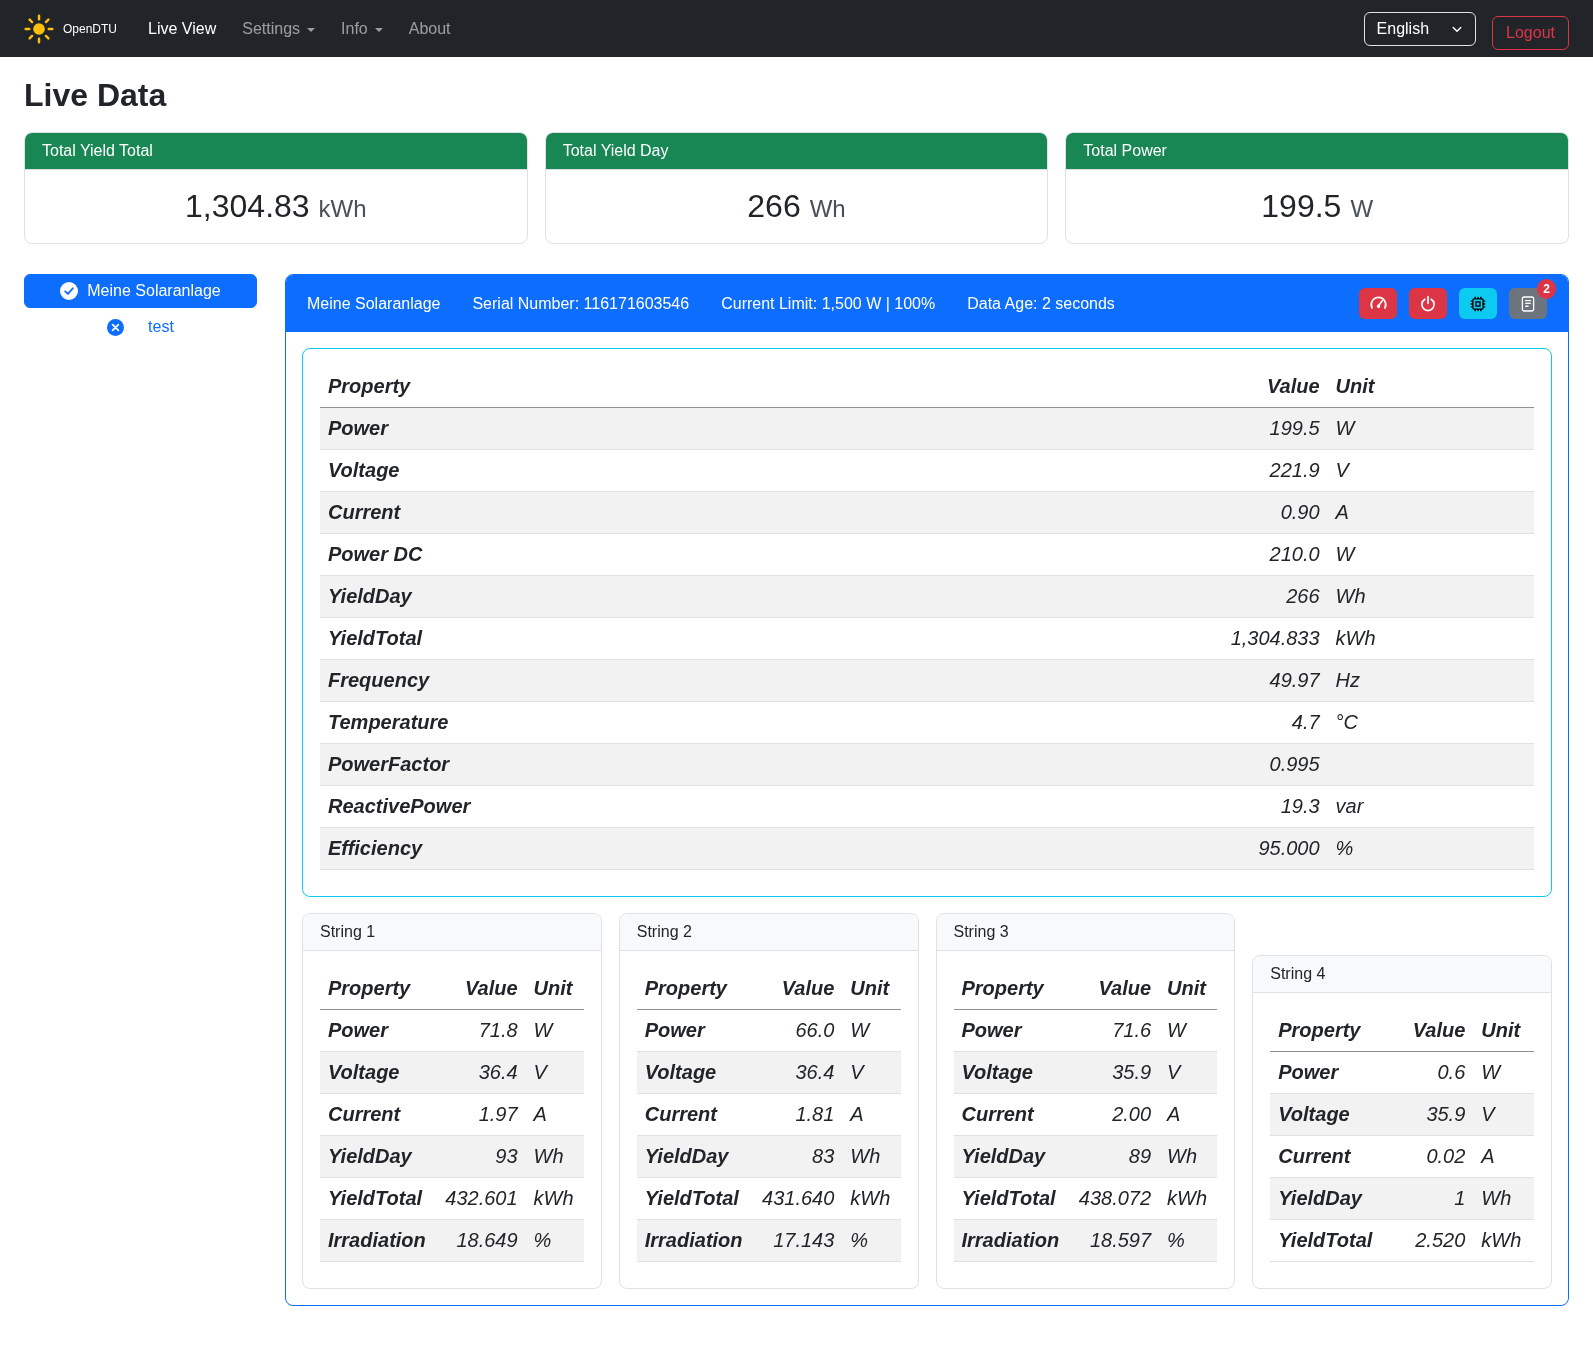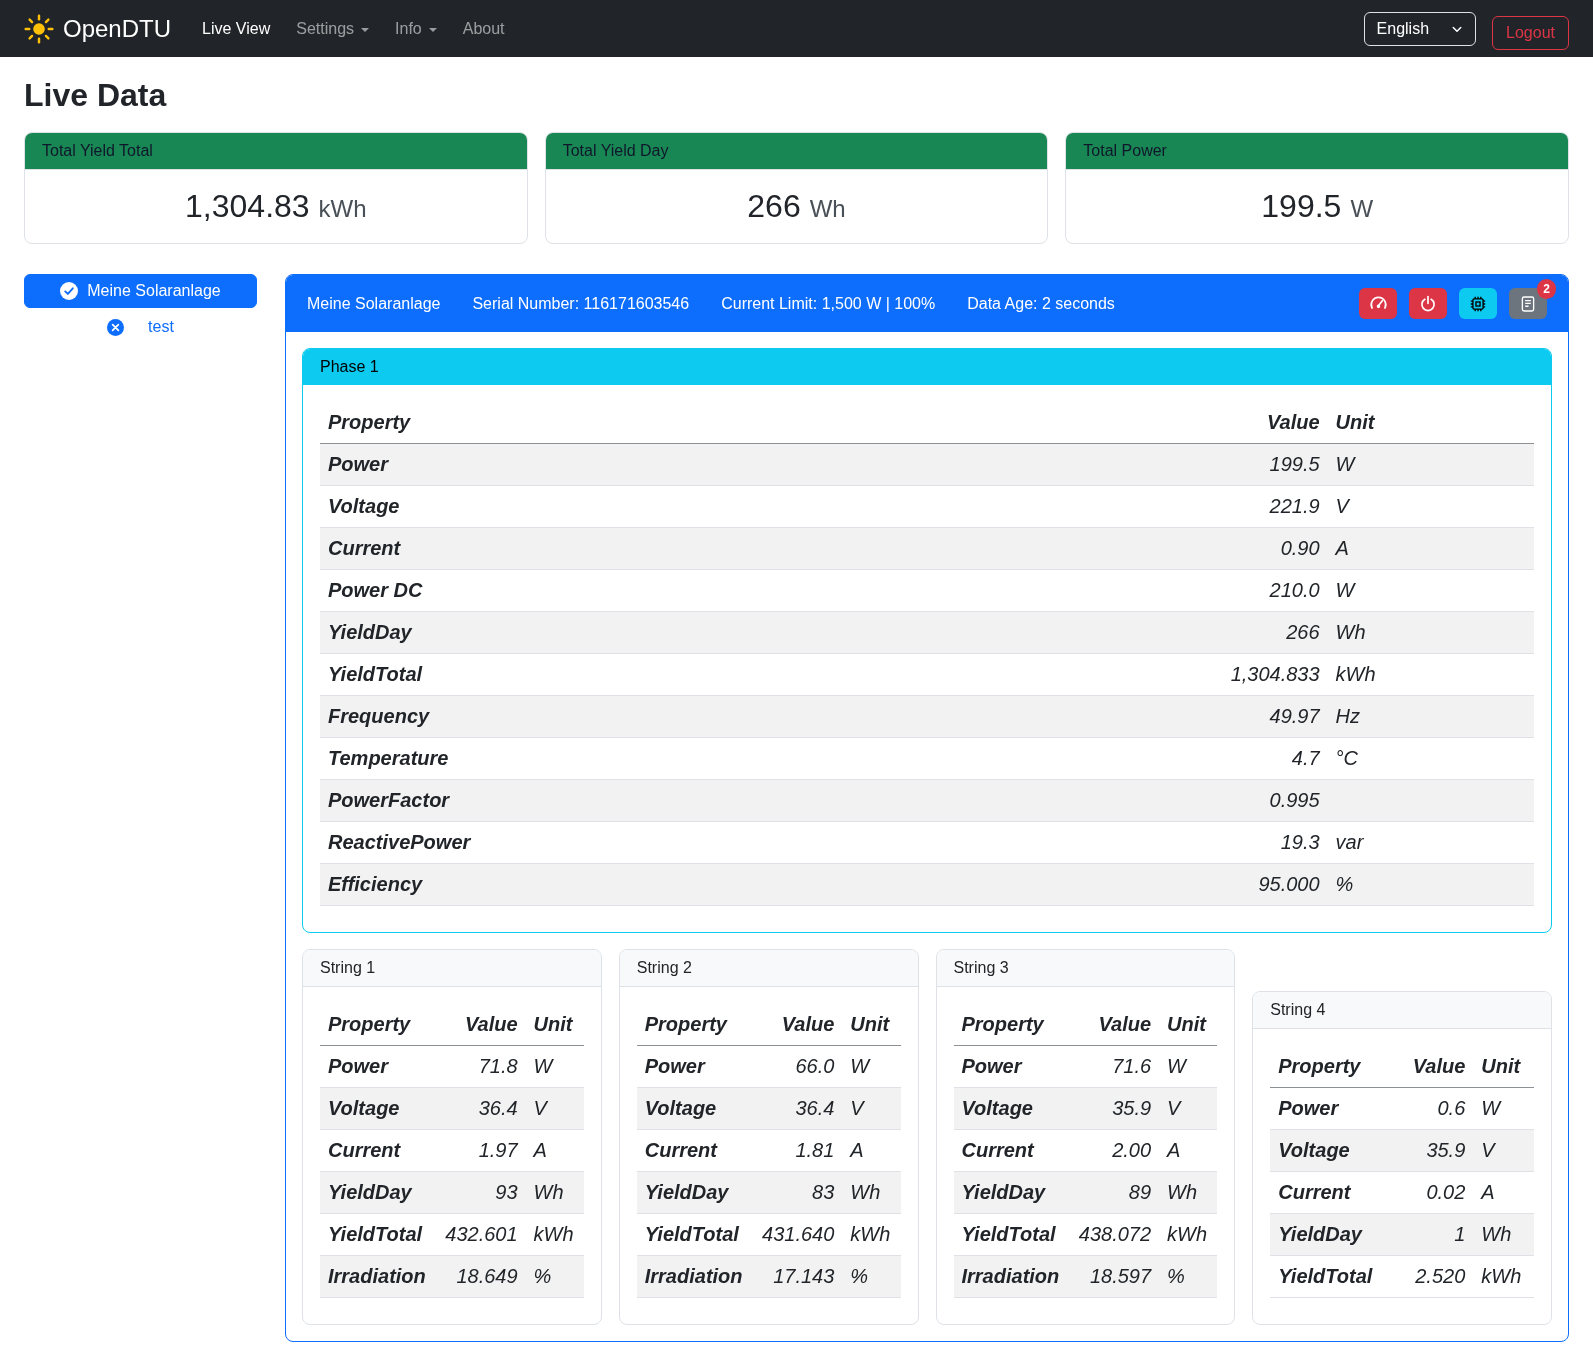--- a/index.html
+++ b/index.html
@@ -11,21 +11,21 @@
     width: 1593px;
   }
   
   .navbar {
     background:#212529; height:57px;
     display:flex; align-items:center;
     padding:0 24px;
   }
   .brand {
     display:flex; align-items:center; gap:9px;
-    color:#fff; font-size:24px; font-weight:500;
+    color:#fff; font-size:12px; font-weight:500;
     text-decoration:none; cursor:pointer; margin-right:18px;
   }
   .nav-links { display:flex; align-items:center; }
   .nav-link {
     color:rgba(255,255,255,.55); text-decoration:none;
     padding:8px 13px; cursor:pointer; white-space:nowrap;
   }
   .nav-link.active { color:#fff; }
   .caret {
     display:inline-block; margin-left:7px; vertical-align:2px;
@@ -43,21 +43,21 @@
     font-family:inherit;
     margin-top:8px;
   }
   
   .container { padding:0 24px 28px; }
   .page-title { font-size:32px; font-weight:700; margin:20px 0 18px; }
   
   .summary-row { display:flex; gap:17px; margin-bottom:30px; }
   .summary-card { flex:1; border:1px solid #dee2e6; border-radius:8px; background:#fff; }
   .summary-card-header {
-    background:#198754; color:#0f172a; padding:9px 17px;
+    background:#198754; color:#ffffff; padding:9px 17px;
     border-radius:7px 7px 0 0; border-bottom:1px solid #dee2e6;
   }
   .summary-card-body { padding:18px 17px; text-align:center; }
   .summary-value { font-size:32px; font-weight:400; }
   .summary-unit { font-size:24px; font-weight:400; color:#495057; margin-left:9px; }
   
   .content-row { display:flex; gap:28px; align-items:flex-start; }
   .sidebar { width:233px; flex-shrink:0; }
   .inverter-active {
     width:100%; display:flex; align-items:center; justify-content:center; gap:9px;
@@ -244,21 +244,20 @@
               </svg>
             </span>
             <span class="badge-count">2</span>
           </button>
         </div>
       </div>
 
       <div class="panel-body">
 
         <div class="phase-card">
-          <div class="phase-card-header">Phase 1</div>
           <div class="phase-card-body">
             <table class="data-table phase-table">
               <colgroup>
                   <col style="width:63%">
                   <col style="width:20%">
                   <col style="width:17%">
                 </colgroup>
               <thead>
                 <tr>
                   <th>Property</th>

